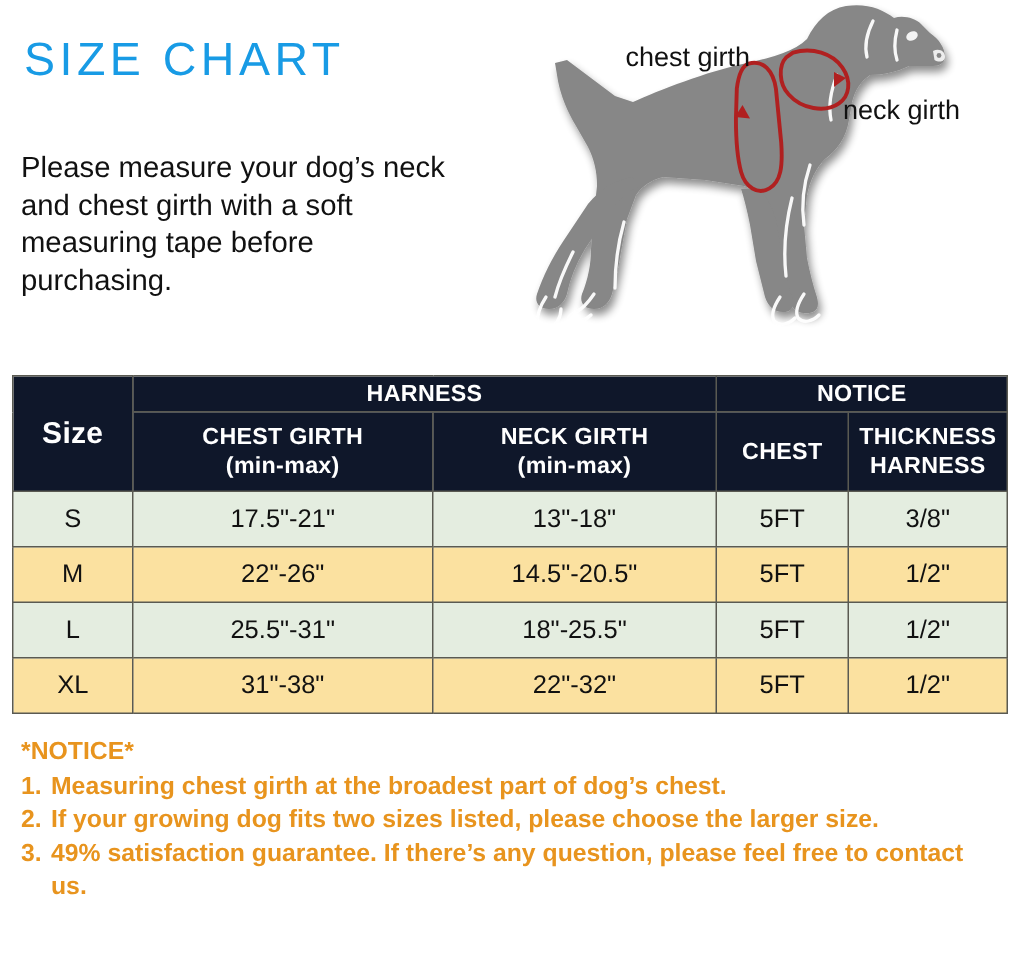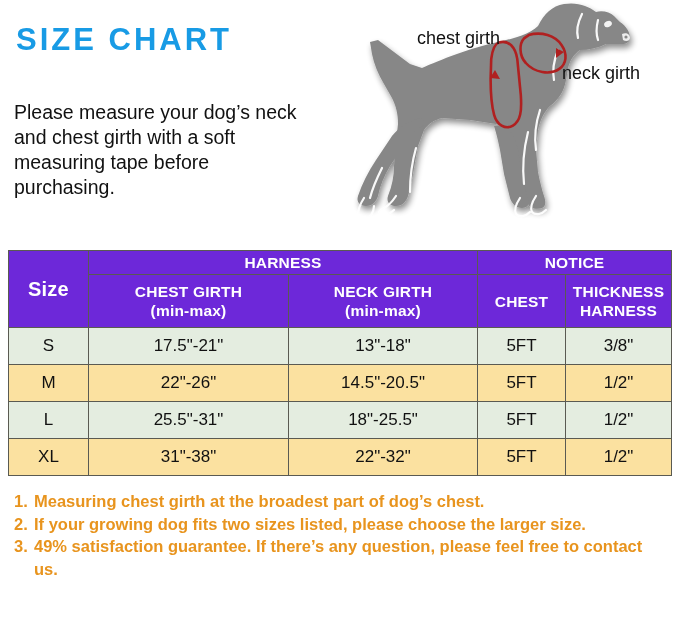--- a/index.html
+++ b/index.html
@@ -15,21 +15,21 @@
     font-family: "Liberation Sans", sans-serif;
     color: #1a1a1a;
   }
 
   
   .page-title {
     position: absolute;
     left: 16px;
     top: 22px;
     font-size: 31px;
-    font-weight: bold;
+    font-weight: normal;
     letter-spacing: 3px;
     color: #189BE5;
     white-space: nowrap;
   }
   .intro-text {
     position: absolute;
     left: 14px;
     top: 100px;
     width: 300px;
     font-size: 19.5px;
@@ -70,21 +70,21 @@
     font-size: 16px;
   }
   .size-table th,
   .size-table td {
     border: 1px solid #5a5a52;
     text-align: center;
     vertical-align: middle;
     padding: 0;
   }
   .size-table thead th {
-    background: #6d28d9;
+    background: #0f172a;
     color: #ffffff;
     font-weight: bold;
     letter-spacing: 0.2px;
   }
   .th-group { height: 23px; font-size: 15.5px; }
   .th-sub   { height: 52px; font-size: 15.5px; line-height: 19px; }
   .th-size  { font-size: 20px; }
   .size-table tbody tr { height: 37px; }
   .size-table tbody td { font-size: 17px; color: #111111; }
   .row-green td  { background: #E4EDE0; }
@@ -327,20 +327,21 @@
       <td>XL</td>
       <td>31"-38"</td>
       <td>22"-32"</td>
       <td>5FT</td>
       <td>1/2"</td>
     </tr>
   </tbody>
 </table>
 
 <div class="notice">
+  <span class="notice-title">*NOTICE*</span>
   <ul class="notice-list">
     <li>
       <span class="notice-num">1.</span>
       <span class="notice-text">Measuring chest girth at the broadest part of dog’s chest.</span>
     </li>
     <li>
       <span class="notice-num">2.</span>
       <span class="notice-text">If your growing dog fits two sizes listed, please choose the larger size.</span>
     </li>
     <li>

